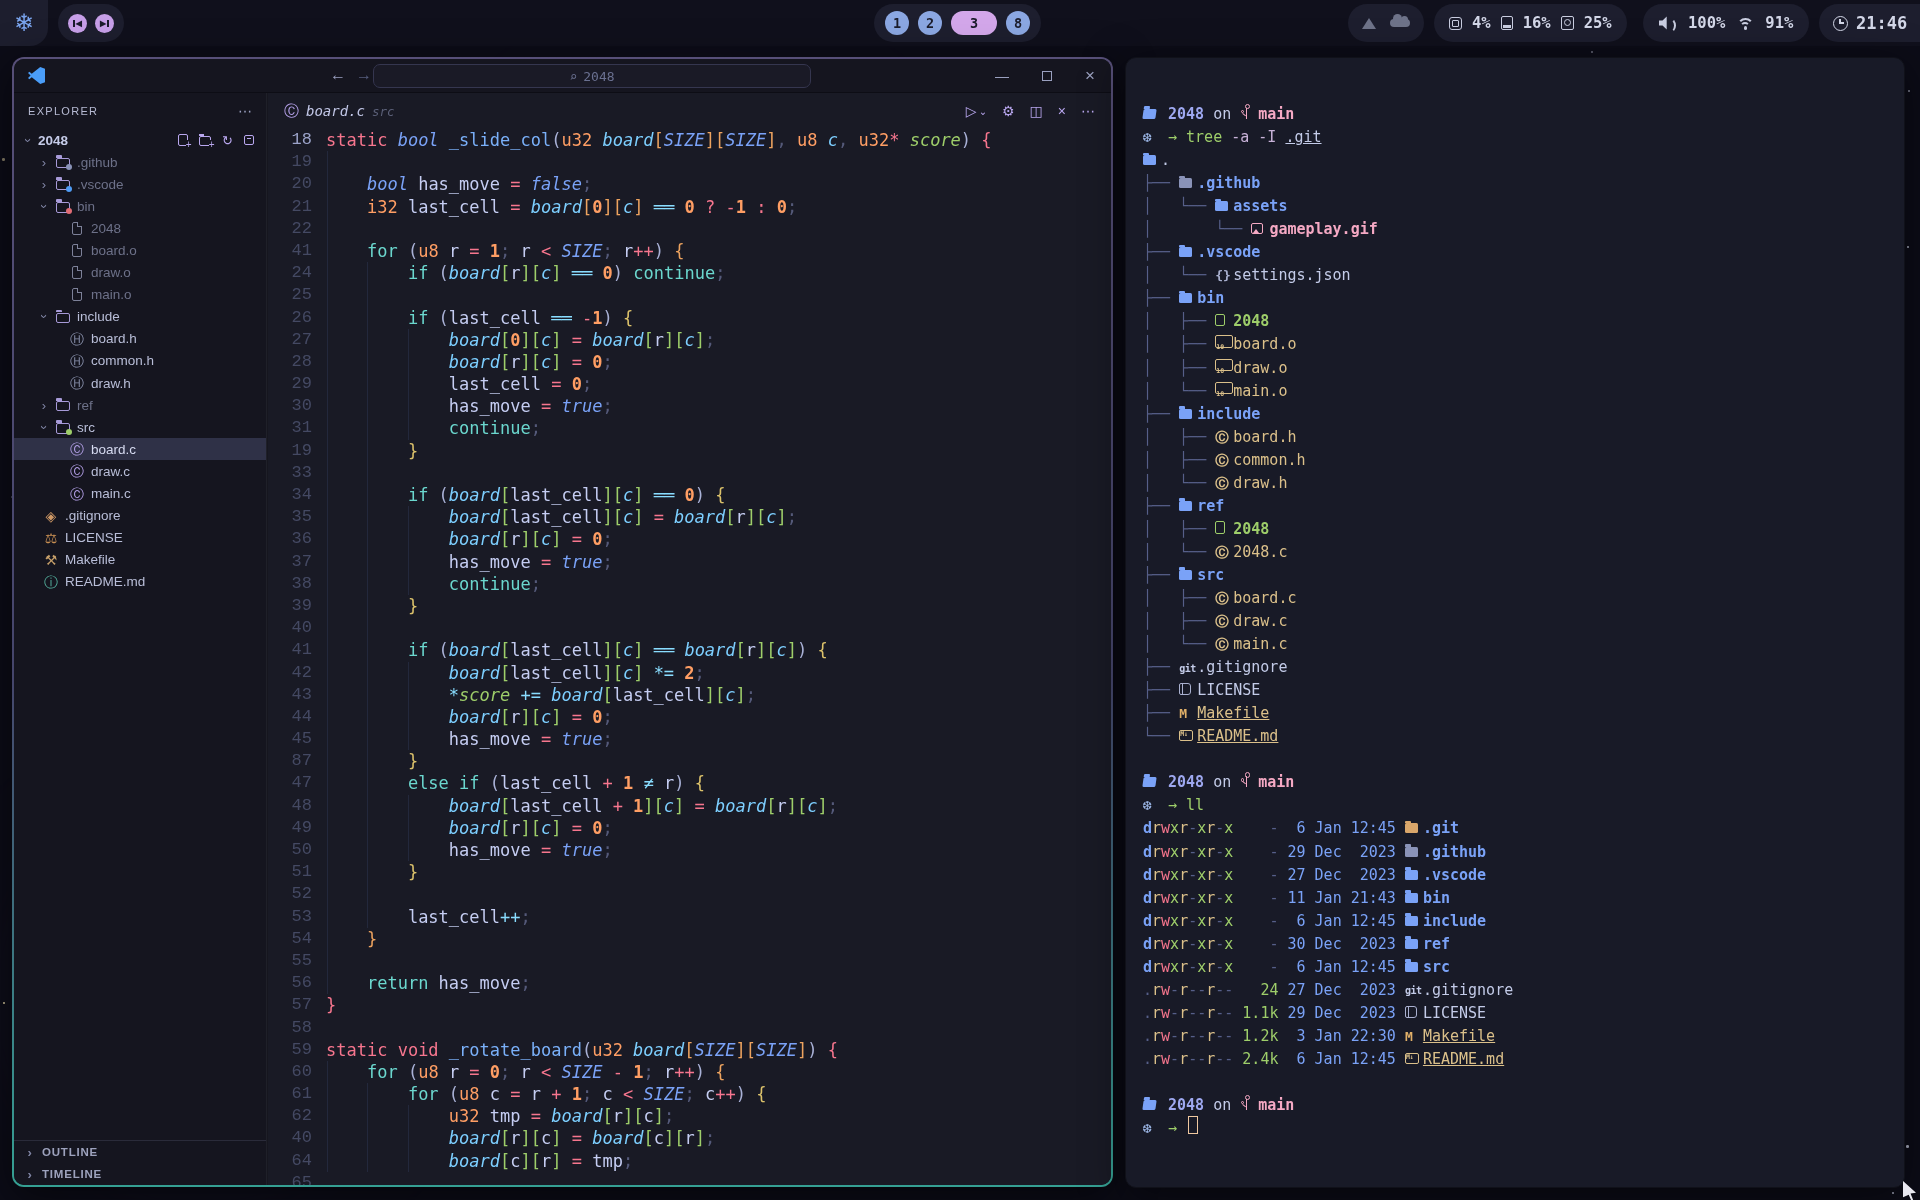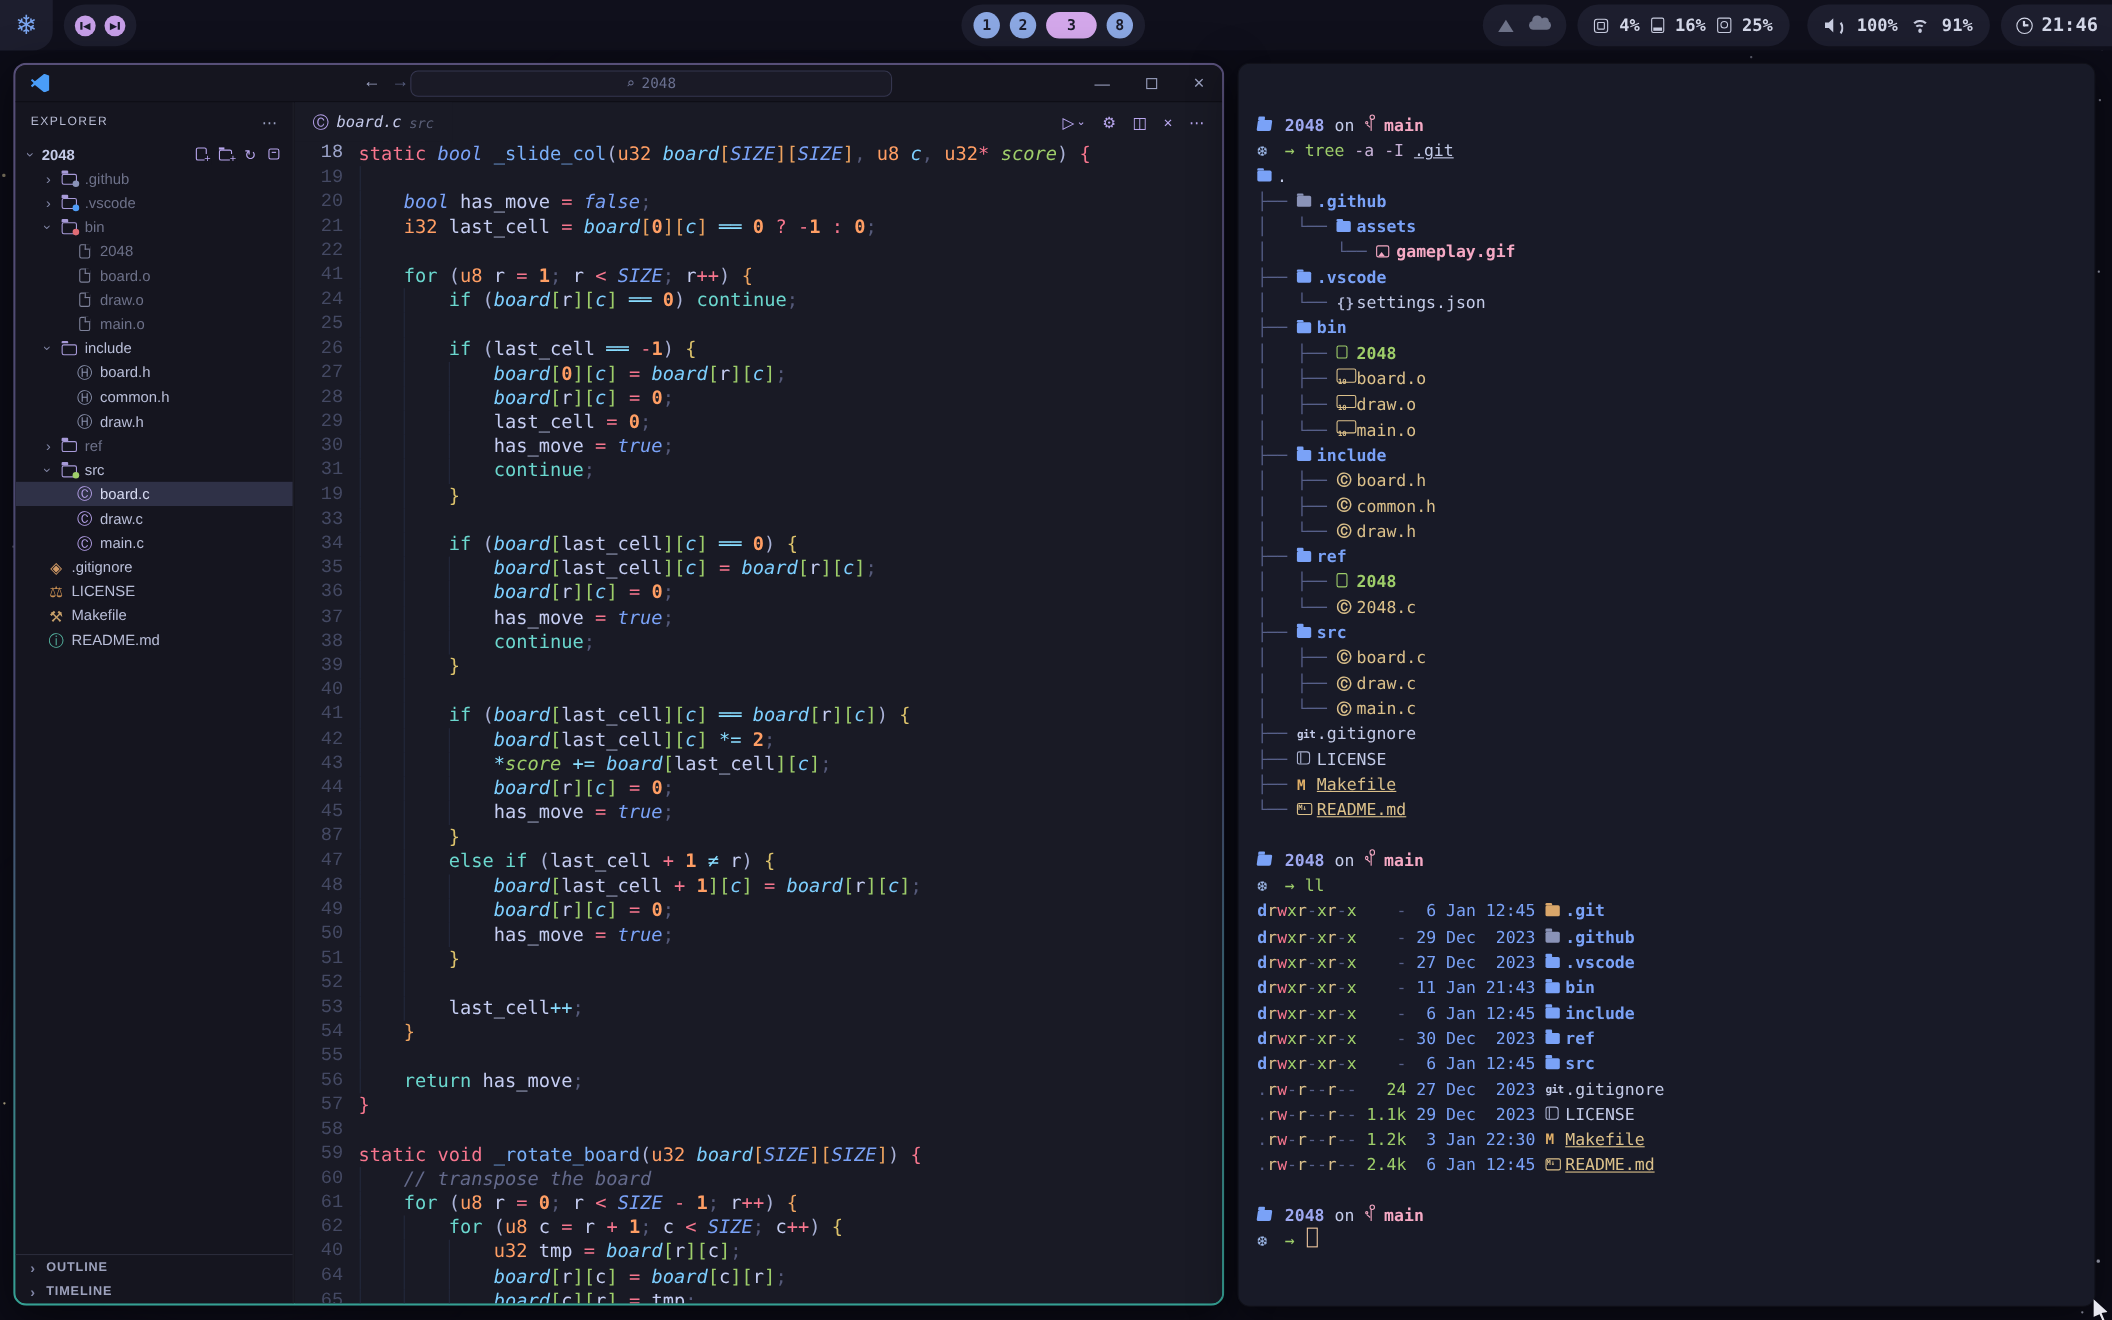--- a/index.html
+++ b/index.html
@@ -599,21 +599,20 @@
             <pre><i class="gl" style="left: 58.5px;"></i><i class="gl" style="left: 99.44px;"></i><i class="gl" style="left: 140.38px;"></i><span class="t">            </span><span class="v">has_move </span><span class="q">= </span><span class="y">true</span><span class="p">;</span></pre>
             <pre><i class="gl" style="left: 58.5px;"></i><i class="gl" style="left: 99.44px;"></i><span class="t">        </span><span class="C">}</span></pre>
             <pre><i class="gl" style="left: 58.5px;"></i><i class="gl" style="left: 99.44px;"></i> </pre>
             <pre><i class="gl" style="left: 58.5px;"></i><i class="gl" style="left: 99.44px;"></i><span class="t">        </span><span class="v">last_cell</span><span class="l">++</span><span class="p">;</span></pre>
             <pre><i class="gl" style="left: 58.5px;"></i><span class="t">    </span><span class="B">}</span></pre>
             <pre><i class="gl" style="left: 58.5px;"></i> </pre>
             <pre><i class="gl" style="left: 58.5px;"></i><span class="t">    </span><span class="c">return </span><span class="v">has_move</span><span class="p">;</span></pre>
             <pre><span class="A">}</span></pre>
             <pre> </pre>
             <pre><span class="k">static </span><span class="k">void </span><span class="f">_rotate_board</span><span class="r">(</span><span class="o">u32 </span><span class="s">board</span><span class="B">[</span><span class="y">SIZE</span><span class="B">][</span><span class="y">SIZE</span><span class="B">]</span><span class="r">)</span><span class="t"> </span><span class="A">{</span></pre>
-            <pre><i class="gl" style="left: 58.5px;"></i><span class="t">    </span><span class="m">// transpose the board</span></pre>
             <pre><i class="gl" style="left: 58.5px;"></i><span class="t">    </span><span class="c">for </span><span class="r">(</span><span class="o">u8 </span><span class="v">r </span><span class="q">= </span><span class="n">0</span><span class="p">; </span><span class="v">r </span><span class="q">&lt; </span><span class="y">SIZE </span><span class="q">- </span><span class="n">1</span><span class="p">; </span><span class="v">r</span><span class="q">++</span><span class="r">)</span><span class="t"> </span><span class="B">{</span></pre>
             <pre><i class="gl" style="left: 58.5px;"></i><i class="gl" style="left: 99.44px;"></i><span class="t">        </span><span class="c">for </span><span class="r">(</span><span class="o">u8 </span><span class="v">c </span><span class="q">= </span><span class="v">r </span><span class="q">+ </span><span class="n">1</span><span class="p">; </span><span class="v">c </span><span class="q">&lt; </span><span class="y">SIZE</span><span class="p">; </span><span class="v">c</span><span class="q">++</span><span class="r">)</span><span class="t"> </span><span class="C">{</span></pre>
             <pre><i class="gl" style="left: 58.5px;"></i><i class="gl" style="left: 99.44px;"></i><i class="gl" style="left: 140.38px;"></i><span class="t">            </span><span class="o">u32 </span><span class="v">tmp </span><span class="q">= </span><span class="s">board</span><span class="D">[</span><span class="v">r</span><span class="D">][</span><span class="v">c</span><span class="D">]</span><span class="p">;</span></pre>
             <pre><i class="gl" style="left: 58.5px;"></i><i class="gl" style="left: 99.44px;"></i><i class="gl" style="left: 140.38px;"></i><span class="t">            </span><span class="s">board</span><span class="D">[</span><span class="v">r</span><span class="D">][</span><span class="v">c</span><span class="D">]</span><span class="t"> </span><span class="q">= </span><span class="s">board</span><span class="D">[</span><span class="v">c</span><span class="D">][</span><span class="v">r</span><span class="D">]</span><span class="p">;</span></pre>
             <pre><i class="gl" style="left: 58.5px;"></i><i class="gl" style="left: 99.44px;"></i><i class="gl" style="left: 140.38px;"></i><span class="t">            </span><span class="s">board</span><span class="D">[</span><span class="v">c</span><span class="D">][</span><span class="v">r</span><span class="D">]</span><span class="t"> </span><span class="q">= </span><span class="v">tmp</span><span class="p">;</span></pre>
           </div>
     </div>
   </div>
 </div>
 </div>

